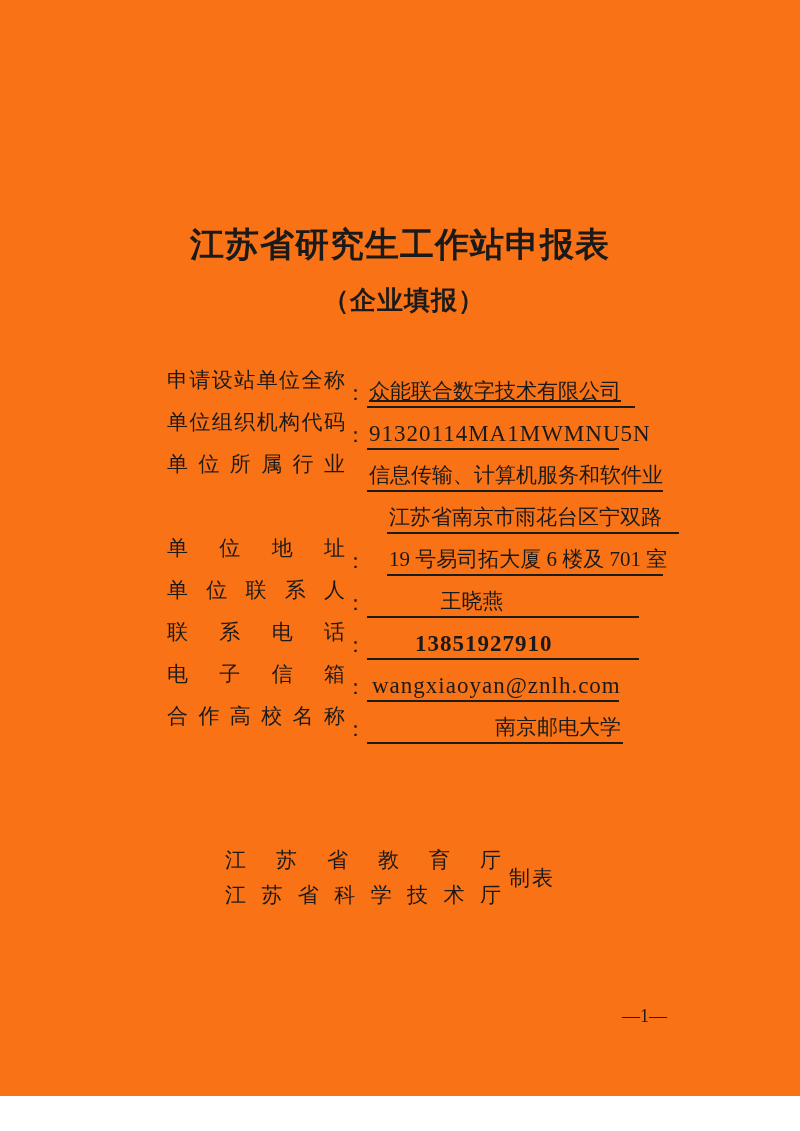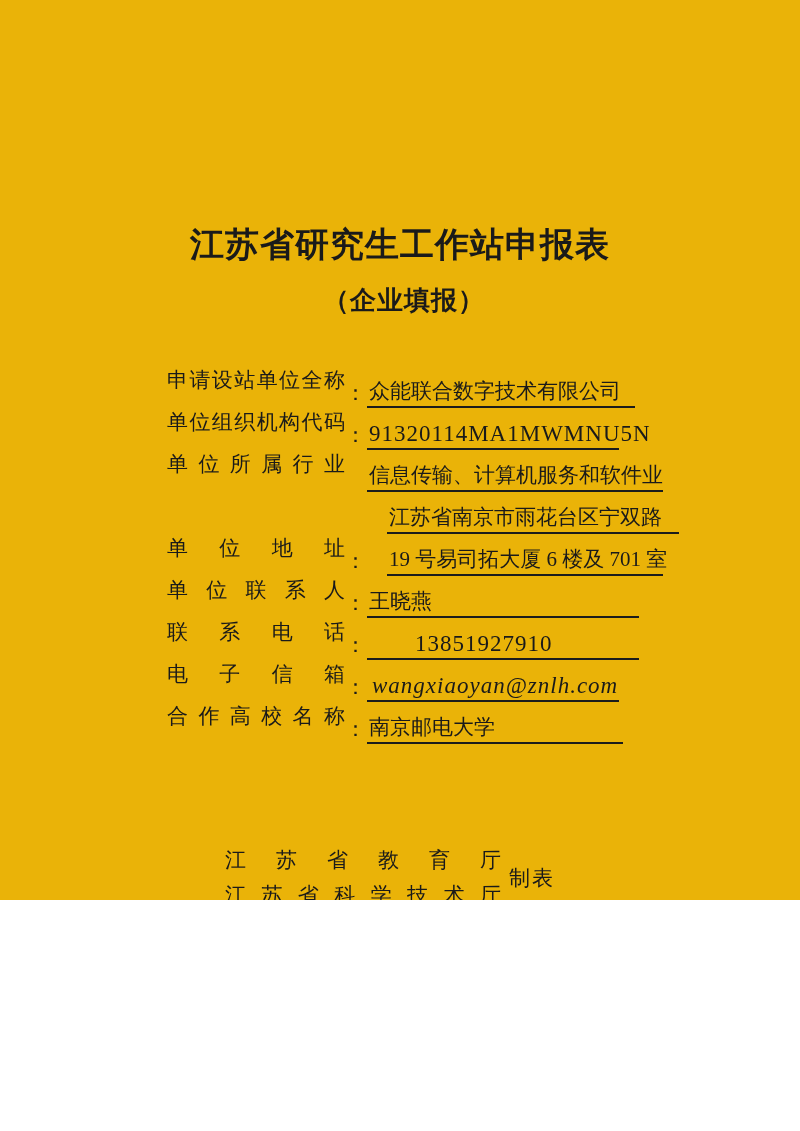--- a/index.html
+++ b/index.html
@@ -1,20 +1,20 @@
 <!DOCTYPE html>
 <html><head>
 <meta charset="utf-8">
 <style>
   * { margin:0; padding:0; box-sizing:border-box; }
   html,body { background:#fff; }
   .page {
     position:relative;
-    width:800px; height:900px;
-    background:#eab308;
+    width:800px; height:1096px;
+    background:#f97316;
     color:#1a1a1a;
     font-family:"Liberation Serif","DejaVu Serif",serif;
     overflow:hidden;
   }
   .title {
     margin-top:225px;
     text-align:center;
     font-size:34px; font-weight:bold;
     letter-spacing:1px;
     line-height:40px;
@@ -37,27 +37,27 @@
   }
   .js-justify { display:flex; justify-content:space-between; }
   .colon { width:22px; font-size:21px; line-height:29px; }
   .value {
     font-size:21px; line-height:29px;
     border-bottom:2px solid #1c1c1c;
     white-space:nowrap;
     padding:0 2px;
   }
   .latin { font-size:23px; letter-spacing:1px;margin-top:28px; }
-  .w1 { width:268px; } .w2 { width:252px; } .w3 { width:296px;margin-top:42px; }
+  .w1 { width:268px;text-decoration:underline; } .w2 { width:252px; } .w3 { width:296px;margin-top:42px; }
   .w4a { width:292px; } .w4b { width:276px;text-align:center; } .w5 { width:272px; }
   .w6 { width:272px; } .w7 { width:252px; } .w8 { width:256px; }
-  .v-center { text-align:left; }
-  .v-center-left { padding-right:64px; }
-  .pad-phone { padding-left:48px; }
-  .pad-mail { padding-left:5px;font-style:italic; }
+  .v-center { text-align:right; }
+  .v-center-left { text-align:center; padding-right:64px; }
+  .pad-phone { padding-left:48px;font-weight:bold; }
+  .pad-mail { padding-left:5px; }
   .vcol { display:flex; flex-direction:column;margin-left:20px; }
   .footer {
     position:absolute; top:843px; left:225px;
     display:flex; align-items:center;
   }
   .issuers { width:276px; }
   .issuer-line { font-size:21px; line-height:35px; }
   .footer-note { font-size:21px; margin-left:8px; letter-spacing:2px; }
   .page-number {
     position:absolute; top:1006px; left:622px;

